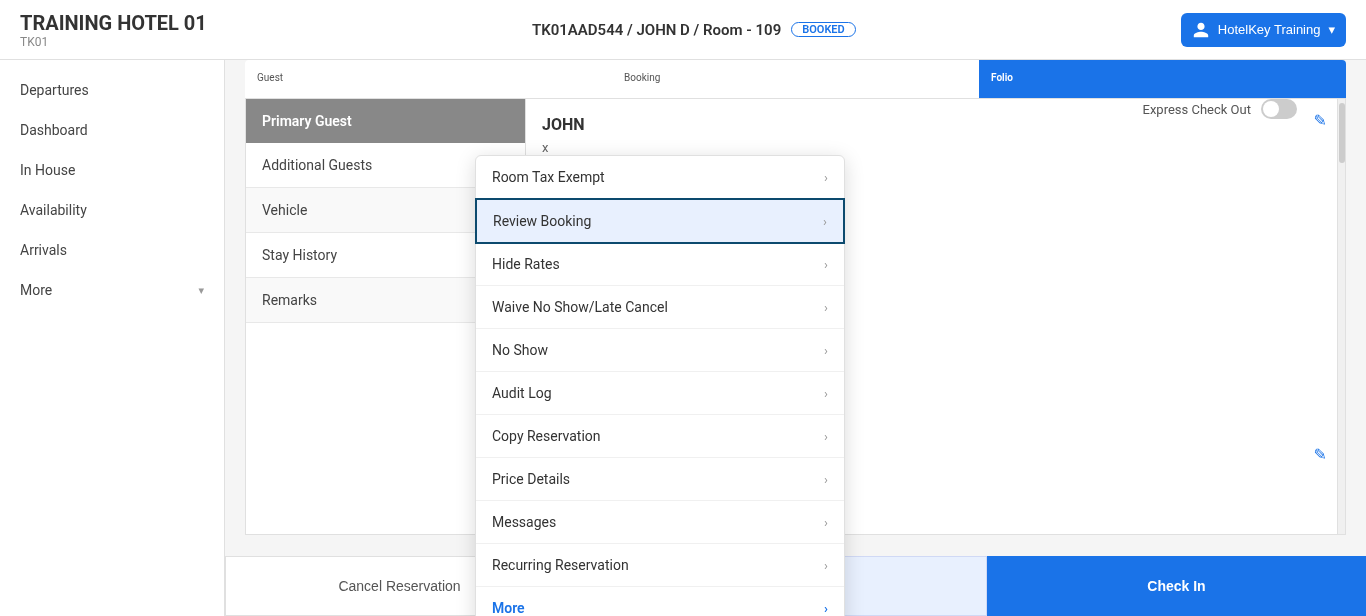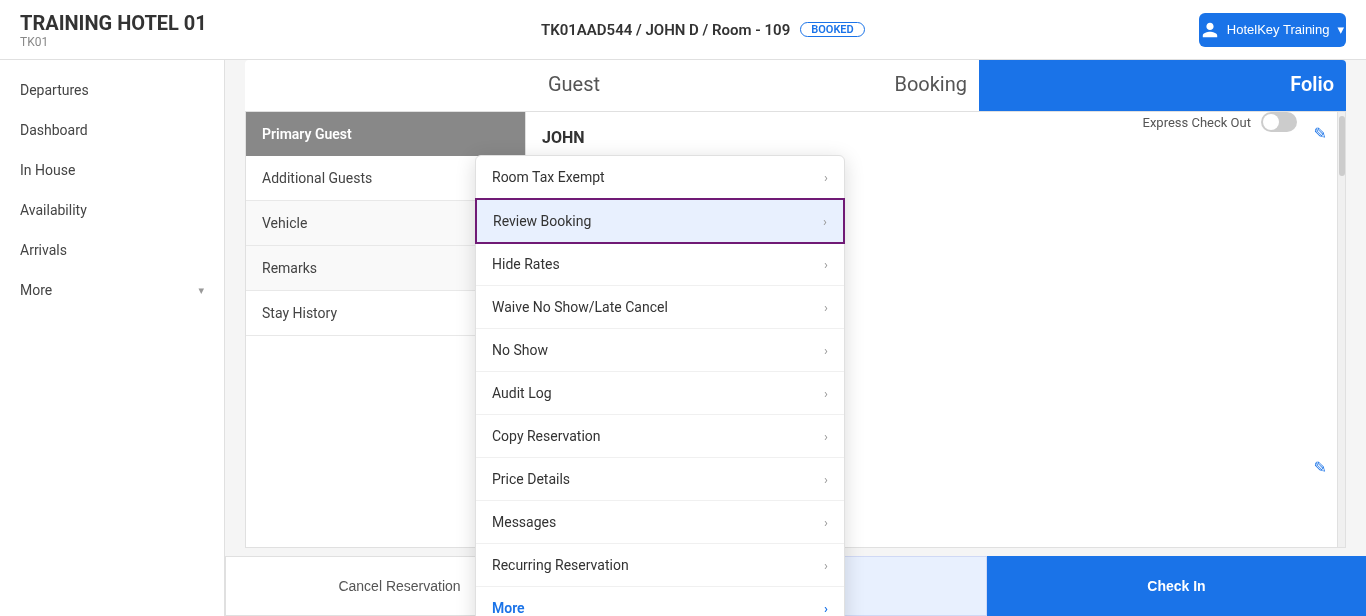--- a/index.html
+++ b/index.html
@@ -17,21 +17,21 @@
     .header-center { display: flex; align-items: center; gap: 10px; }
     .reservation-id { font-size: 15px; font-weight: 600; color: #333; }
     .booked-badge {
       border: 1px solid #1a73e8; color: #1a73e8; border-radius: 12px;
       padding: 0 10px; font-size: 11px; font-weight: 600;
     }
     .header-right { display: flex; align-items: center; }
     .user-btn {
       display: flex; align-items: center; gap: 8px;
       background: #1a73e8; color: #fff; border: none; border-radius: 6px;
-      padding: 8px 2px; cursor: pointer; font-size: 13px; font-weight: 500;
+      padding: 8px 11px; cursor: pointer; font-size: 13px; font-weight: 500;
     }
     .user-btn svg { width: 18px; height: 18px; fill: white; }
 
     
     .layout { display: flex; height: calc(616px - 60px); }
 
     
     .sidebar {
       width: 225px; background: #fff; border-right: 1px solid #e0e0e0;
       padding: 10px 0; flex-shrink: 0;
@@ -51,22 +51,22 @@
       padding: 12px 20px; background: #f5f5f5;
       display: flex; align-items: center; gap: 6px; font-size: 13px; color: #555; cursor: pointer;
     }
 
     
     .tabs-row {
       display: flex; background: #fff; border-bottom: 1px solid #e0e0e0;
       margin: 0 20px; border-radius: 4px 4px 0 0; overflow: hidden;
     }
     .tab {
-      flex: 1; padding: 12px; text-align: right; cursor: pointer;
-      font-size: 20px; color: #555; border-bottom: 3px solid transparent;
+      flex: 1; padding: 12px; text-align: left; cursor: pointer;
+      font-size: 10px; color: #555; border-bottom: 3px solid transparent;
     }
     .tab.active { background: #1a73e8; color: #fff; font-weight: 600; }
 
     
     .content-area {
       margin: 0 20px; background: #fff; border: 1px solid #e0e0e0; border-top: none;
       display: flex; overflow: hidden; height: calc(100% - 120px);
     }
 
     
@@ -121,21 +121,21 @@
       background: #fff; border: 1px solid #e0e0e0; border-radius: 6px;
       box-shadow: 0 4px 20px rgba(0,0,0,0.15); z-index: 100;
     }
     .dropdown-item {
       display: flex; align-items: center; justify-content: space-between;
       padding: 13px 16px; cursor: pointer; font-size: 14px; color: #333;
       border-bottom: 1px solid #f0f0f0;
     }
     .dropdown-item:last-child { border-bottom: none; }
     .dropdown-item.highlighted {
-      background: #e8f0fe; border: 2px solid #701a75; margin: -1px; gap: 32px;
+      background: #e8f0fe; border: 2px solid #0c4a6e; margin: -1px; gap: 32px;
     }
     .dropdown-item.more-item { color: #1a73e8; font-weight: 600; }
     .dropdown-chevron { color: #999; font-size: 13px; }
     .dropdown-chevron.blue { color: #1a73e8; }
     .info-circle {
       display: inline-flex; align-items: center; justify-content: center;
       width: 18px; height: 18px; border: 1px solid #999; border-radius: 50%;
       font-size: 11px; color: #999;
     }
   </style>
@@ -208,25 +208,25 @@
           <span>Primary Guest</span>
         </div>
         <div class="section-item">
           <span>Additional Guests</span>
           <span>▾</span>
         </div>
         <div class="section-item light-bg">
           <span>Vehicle</span>
           <span>▾</span>
         </div>
+        <div class="section-item">
+          <span>Stay History</span>
+        </div>
         <div class="section-item light-bg">
           <span>Remarks</span>
-        </div>
-        <div class="section-item">
-          <span>Stay History</span>
         </div>
       </div>
 
       <div class="right-panel">
         <span class="edit-icon">✎</span>
         <div class="guest-name">JOHN</div>
         <div class="guest-info">
           <span>x</span><br>
           <span>Dallas</span><br>
           <span>TX, US</span><br>

